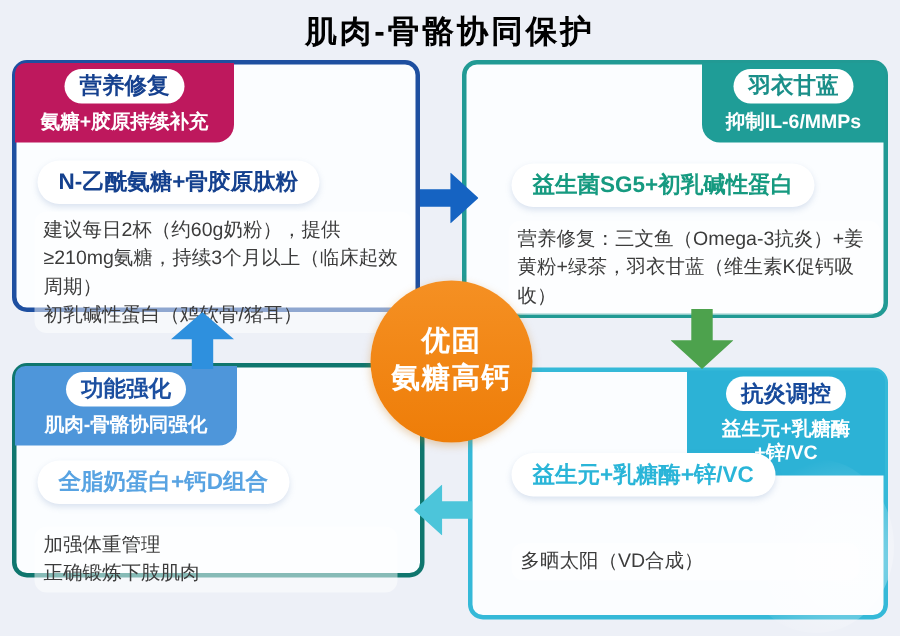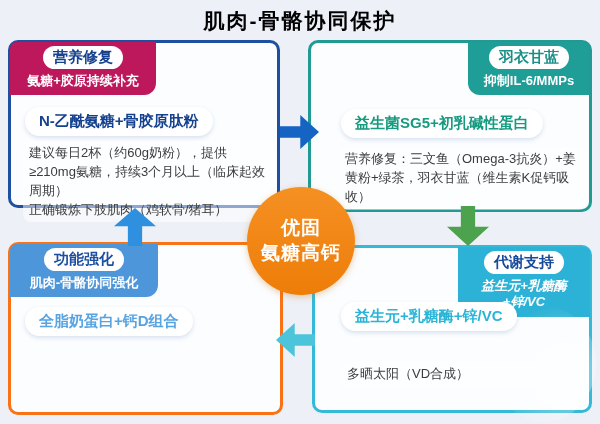--- a/index.html
+++ b/index.html
@@ -9,40 +9,40 @@
     font-family:"Liberation Sans","DejaVu Sans",sans-serif;
   }
   .title{
     position:absolute;top:7px;left:0;right:0;text-align:center;
     color:#000000;font-size:21px;font-weight:bold;letter-spacing:2px;
   }
   
   .qbox{position:absolute;background:#fbfdff;border-radius:10px;box-sizing:border-box;}
   .q-nutrition{left:8px;top:40px;width:272px;height:168px;border:3px solid #1e4fa0;}
   .q-anti{left:308px;top:40px;width:284px;height:172px;border:3px solid #219a94;}
-  .q-func{left:8px;top:242px;width:275px;height:173px;border:3px solid #f97316;}
+  .q-func{left:8px;top:242px;width:275px;height:143px;border:3px solid #0f766e;}
   .q-meta{left:312px;top:245px;width:280px;height:168px;border:3px solid #35b9d8;}
   
   .tab{position:absolute;top:-1px;padding:4px 7px 6px;box-sizing:border-box;}
   .tab-left{left:-1px;border-radius:7px 0 12px 0;}
   .tab-right{right:-1px;border-radius:0 7px 0 12px;}
   .tab-nutrition{background:#be185d;width:146px;}
   .tab-anti{background:#1f9d97;width:122px;}
   .tab-func{background:#4e96da;width:148px;}
   .tab-meta{background:#2cb2d6;width:132px;}
   .tab-pill{
     background:#ffffff;border-radius:13px;padding:2px 10px;margin:0 auto;
     width:fit-content;font-size:15px;font-weight:bold;text-align:center;white-space:nowrap;
   }
   .tab-nutrition .tab-pill{color:#16418f;}
   .tab-anti .tab-pill{color:#1a8f89;}
   .tab-func .tab-pill{color:#1c4fa0;}
   .tab-meta .tab-pill{color:#174a9b;}
   .tab-sub{color:#ffffff;font-weight:bold;font-size:13px;text-align:center;margin-top:4px;white-space:nowrap;line-height:1.25;}
-  .tab-sub .sub-line{white-space:nowrap;font-style:italic;}
+  .tab-sub .sub-line{white-space:nowrap;}
   
   .content-pill{
     position:absolute;background:#ffffff;border-radius:16px;padding:5px 14px;
     font-weight:bold;font-size:15px;white-space:nowrap;
     box-shadow:0 2px 4px rgba(100,130,180,.22);
   }
   .pill-nutrition{left:14px;top:64px;color:#15418e;}
   .pill-anti{left:30px;top:66px;color:#169a80;}
   .pill-func{left:14px;top:62px;color:#58a3e2;text-align:center;}
   .pill-meta{left:26px;top:54px;color:#2ab5d8;}
@@ -88,46 +88,50 @@
   <div class="title">肌肉-骨骼协同保护</div>
 
   <div class="qbox q-nutrition">
     <div class="tab tab-left tab-nutrition">
       <div class="tab-pill">营养修复</div>
       <div class="tab-sub">氨糖+胶原持续补充</div>
     </div>
     <div class="content-pill pill-nutrition">N-乙酰氨糖+骨胶原肽粉</div>
     <div class="body body-nutrition">
       <div>建议每日2杯（约60g奶粉），提供≥210mg氨糖，持续3个月以上（临床起效周期）</div>
-      <div>正确锻炼下肢肌肉（鸡软骨/猪耳）</div>
+      <div>初乳碱性蛋白（鸡软骨/猪耳）</div>
     </div>
   </div>
 
   <div class="qbox q-anti">
     <div class="tab tab-right tab-anti">
       <div class="tab-pill">羽衣甘蓝</div>
       <div class="tab-sub">抑制IL-6/MMPs</div>
     </div>
     <div class="content-pill pill-anti">益生菌SG5+初乳碱性蛋白</div>
     <div class="body body-anti">
       <div>营养修复：三文鱼（Omega-3抗炎）+姜黄粉+绿茶，羽衣甘蓝（维生素K促钙吸收）</div>
     </div>
   </div>
 
   <div class="qbox q-func">
     <div class="tab tab-left tab-func">
       <div class="tab-pill">功能强化</div>
       <div class="tab-sub">肌肉-骨骼协同强化</div>
     </div>
     <div class="content-pill pill-func">全脂奶蛋白+钙D组合</div>
+    <div class="body body-func">
+      <div>加强体重管理</div>
+      <div>正确锻炼下肢肌肉</div>
+    </div>
   </div>
 
   <div class="qbox q-meta">
     <div class="tab tab-right tab-meta">
-      <div class="tab-pill">代谢支持</div>
+      <div class="tab-pill">抗炎调控</div>
       <div class="tab-sub">
         <div class="sub-line">益生元+乳糖酶</div>
         <div class="sub-line">+锌/VC</div>
       </div>
     </div>
     <div class="content-pill pill-meta">益生元+乳糖酶+锌/VC</div>
     <div class="body body-meta">
       <div>多晒太阳（VD合成）</div>
     </div>
   </div>

